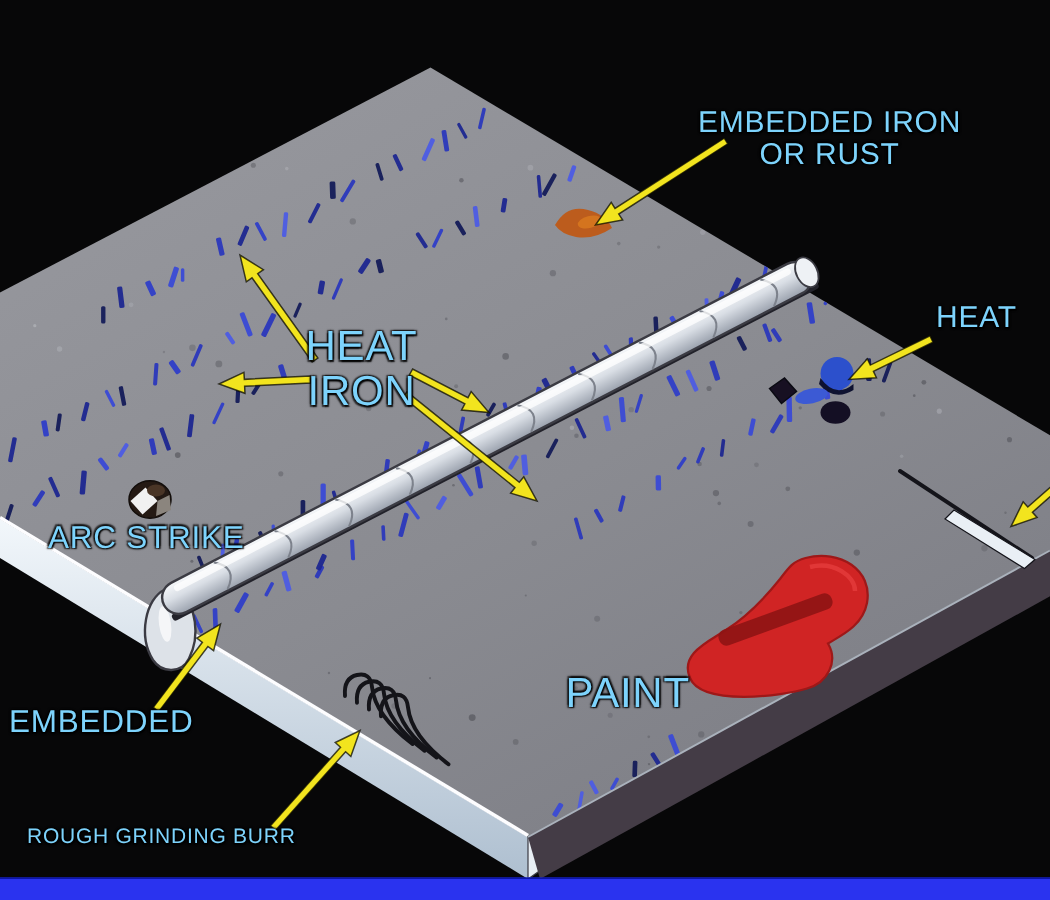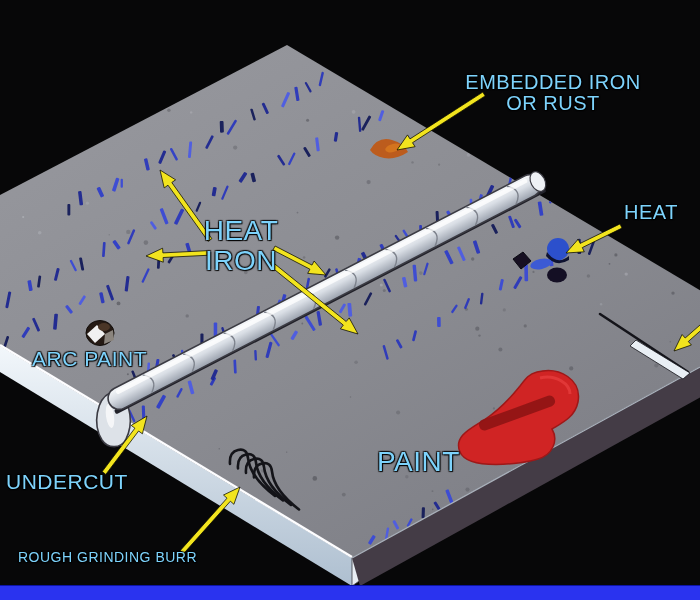--- a/index.html
+++ b/index.html
@@ -383,24 +383,24 @@
       <span class="ln">OR RUST</span>
     </div>
     <div class="lbl" style="left: 624px; top: 202px; font-size: 20px;">
       <span class="ln">HEAT</span>
     </div>
     <div class="lbl center" style="left: 241px; top: 216px; font-size: 28px;">
       <span class="ln">HEAT</span>
       <span class="ln">IRON</span>
     </div>
     <div class="lbl" style="left: 32px; top: 348px; font-size: 21px;">
-      <span class="ln">ARC PAINT</span>
+      <span class="ln">ARC STRIKE</span>
     </div>
     <div class="lbl" style="left: 6px; top: 471px; font-size: 21px;">
-      <span class="ln">UNDERCUT</span>
+      <span class="ln">EMBEDDED</span>
     </div>
     <div class="lbl" style="left: 377px; top: 447px; font-size: 28px;">
       <span class="ln">PAINT</span>
     </div>
     <div class="lbl" style="left: 18px; top: 550px; font-size: 14px;">
       <span class="ln">ROUGH GRINDING BURR</span>
     </div>
   </div>
 
   <div id="bottom-bar" style="background: rgb(42, 51, 239); height: 14px; border-top: 1px solid rgb(11, 20, 168);"></div>

